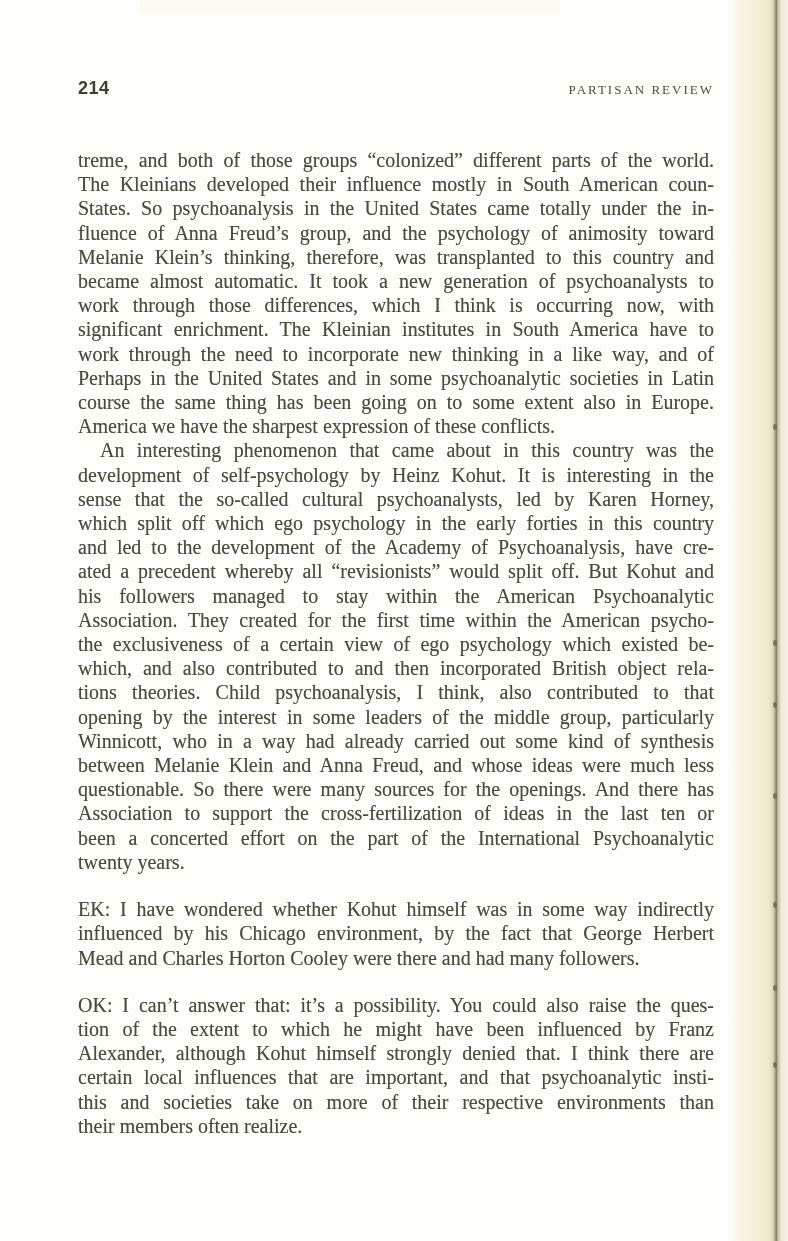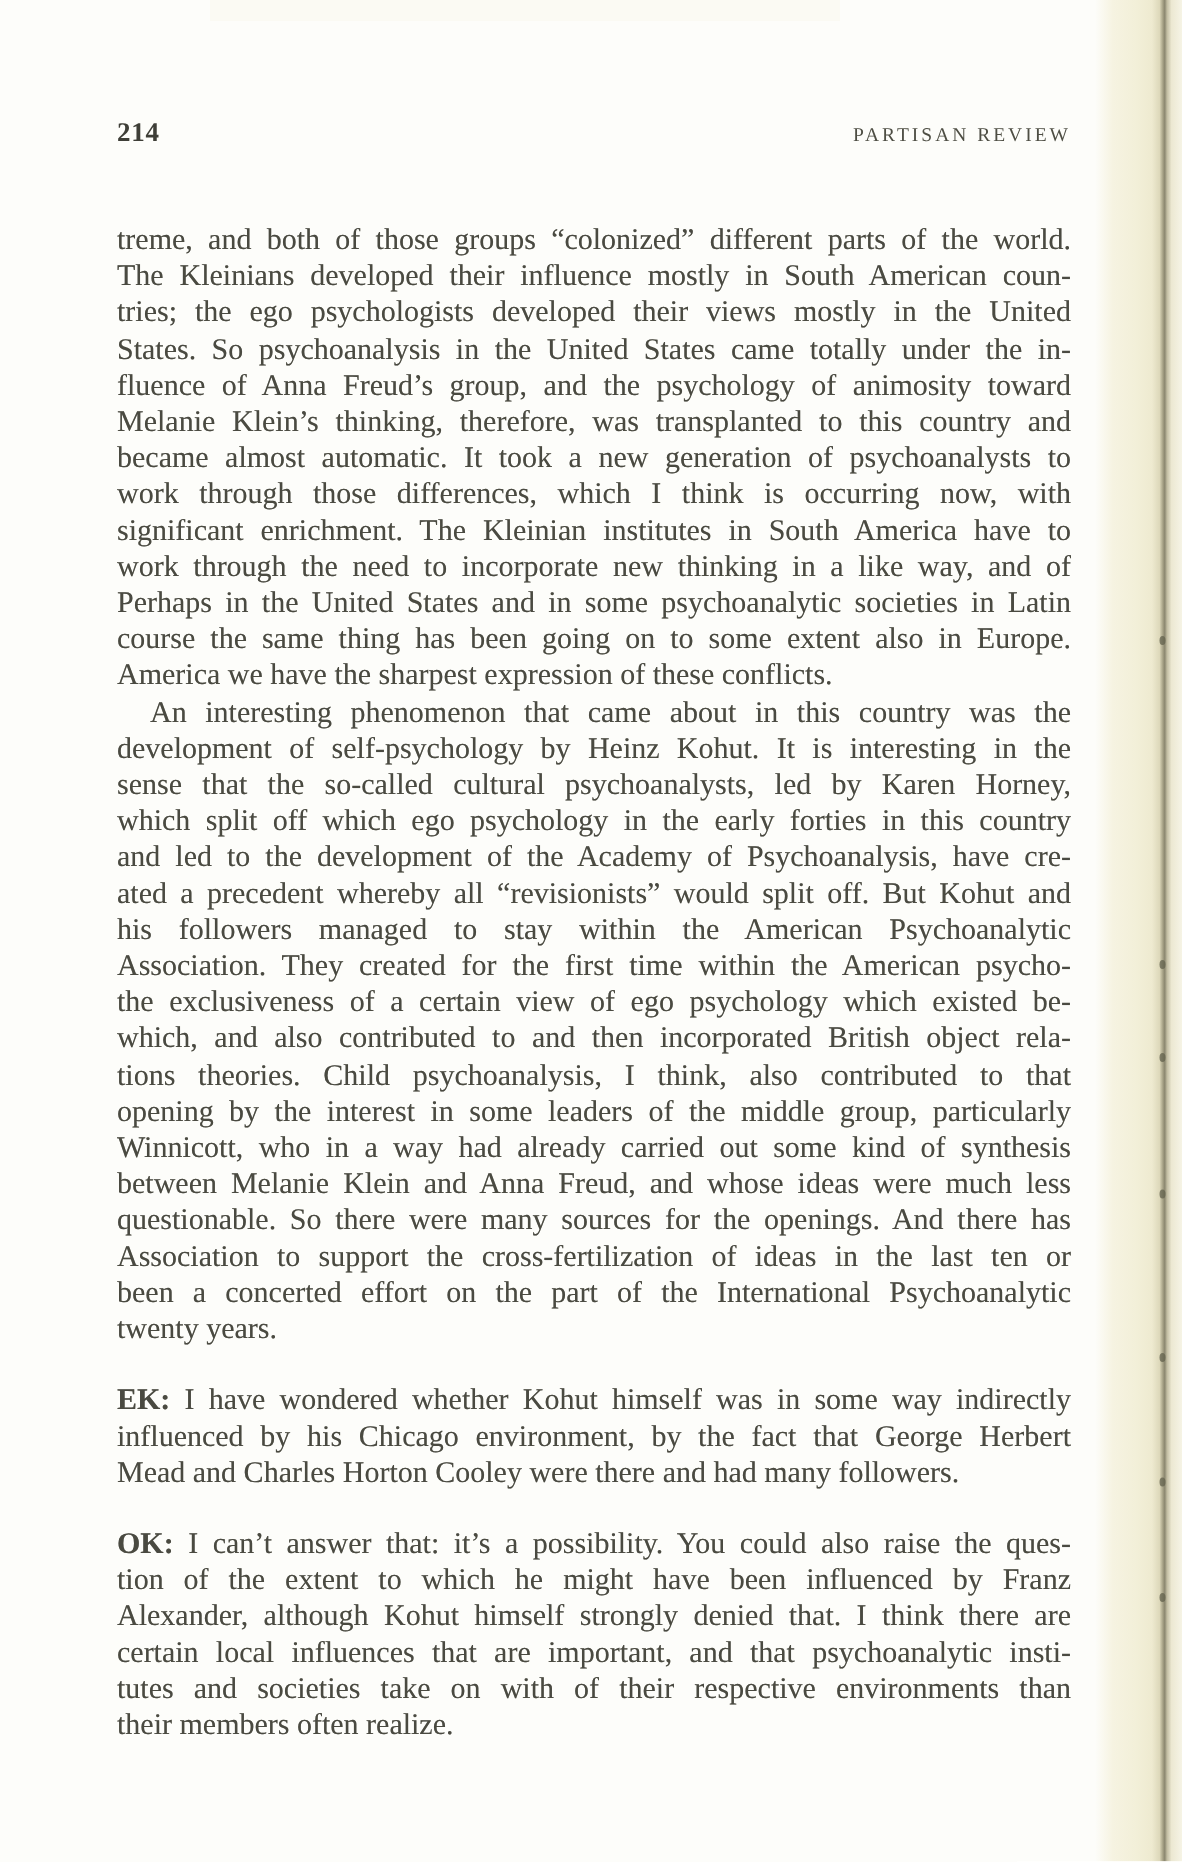--- a/index.html
+++ b/index.html
@@ -53,21 +53,21 @@
     top: 78px;
     width: 636px;
   }
   .page-header {
     display: flex;
     justify-content: space-between;
     align-items: baseline;
     height: 22px;
   }
   .folio {
-    font-family: Liberation Serif, serif;
+    font-family: Liberation Sans, sans-serif;
     font-weight: bold;
     font-size: 18px;
     letter-spacing: 0.5px;
     color: #3e3e37;
   }
   .journal-title {
     font-size: 13px;
     letter-spacing: 2px;
     color: #4e4e44;
   }
@@ -81,21 +81,21 @@
   .paragraph.gap { margin-top: 23px; }
   .paragraph.indent .line:first-child { text-indent: 22px; }
   .line {
     text-align: justify;
     text-align-last: justify;
     white-space: normal;
   }
   .line.last {
     text-align-last: left;
   }
-  strong { font-weight: bold; }
+  strong { font-weight: normal; }
 </style>
 </head>
 <body>
 
 <div class="page">
 
   <div class="top-shade"></div>
 
   <div class="page-edge"></div>
   <div id="specks">
@@ -111,21 +111,20 @@
   <div class="content">
     <div class="page-header">
       <span class="folio">214</span>
       <span class="journal-title">PARTISAN REVIEW</span>
     </div>
 
     <div class="body-text">
         <div class="paragraph">
           <div class="line">treme, and both of those groups “colonized” different parts of the world.</div>
           <div class="line">The Kleinians developed their influence mostly in South American coun-</div>
-          <div class="line">tries; the ego psychologists developed their views mostly in the United</div>
           <div class="line">States. So psychoanalysis in the United States came totally under the in-</div>
           <div class="line">fluence of Anna Freud’s group, and the psychology of animosity toward</div>
           <div class="line">Melanie Klein’s thinking, therefore, was transplanted to this country and</div>
           <div class="line">became almost automatic. It took a new generation of psychoanalysts to</div>
           <div class="line">work through those differences, which I think is occurring now, with</div>
           <div class="line">significant enrichment. The Kleinian institutes in South America have to</div>
           <div class="line">work through the need to incorporate new thinking in a like way, and of</div>
           <div class="line">Perhaps in the United States and in some psychoanalytic societies in Latin</div>
           <div class="line">course the same thing has been going on to some extent also in Europe.</div>
           <div class="line last">America we have the sharpest expression of these conflicts.</div>
@@ -153,19 +152,19 @@
         <div class="paragraph gap">
           <div class="line"><strong>EK:</strong> I have wondered whether Kohut himself was in some way indirectly</div>
           <div class="line">influenced by his Chicago environment, by the fact that George Herbert</div>
           <div class="line last">Mead and Charles Horton Cooley were there and had many followers.</div>
         </div>
         <div class="paragraph gap">
           <div class="line"><strong>OK:</strong> I can’t answer that: it’s a possibility. You could also raise the ques-</div>
           <div class="line">tion of the extent to which he might have been influenced by Franz</div>
           <div class="line">Alexander, although Kohut himself strongly denied that. I think there are</div>
           <div class="line">certain local influences that are important, and that psychoanalytic insti-</div>
-          <div class="line">tutes and societies take on with of their respective environments than</div>
+          <div class="line">this and societies take on more of their respective environments than</div>
           <div class="line last">their members often realize.</div>
         </div>
       </div>
   </div>
 
 </div>
 
 </body></html>

